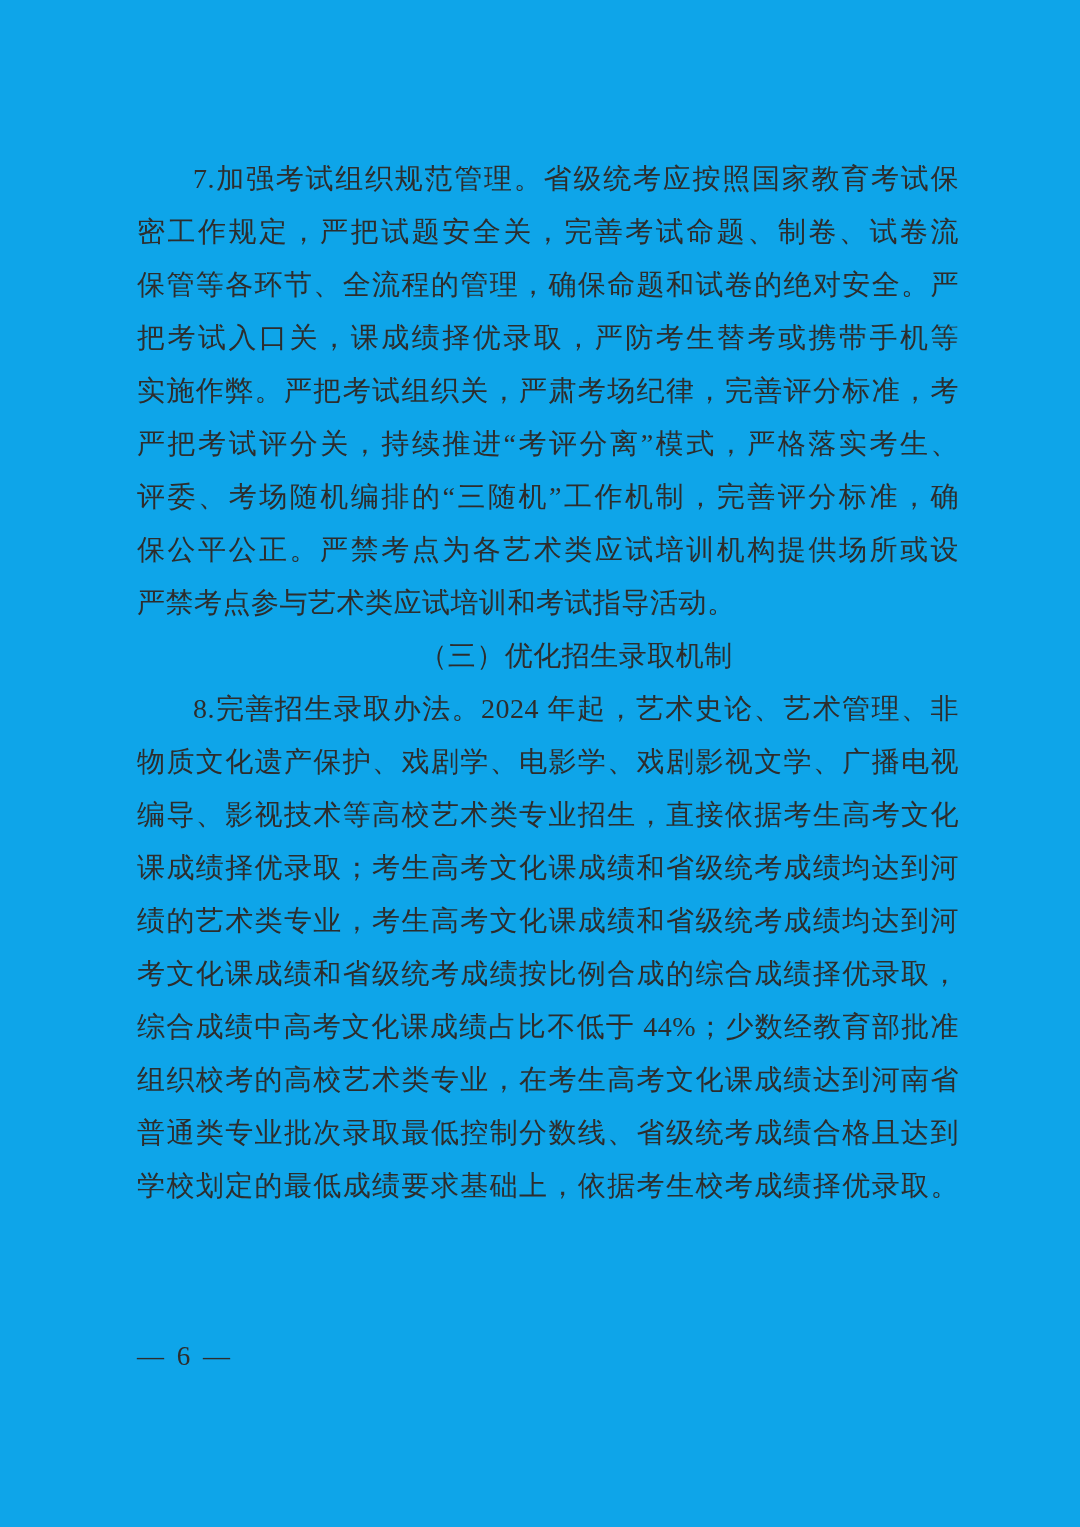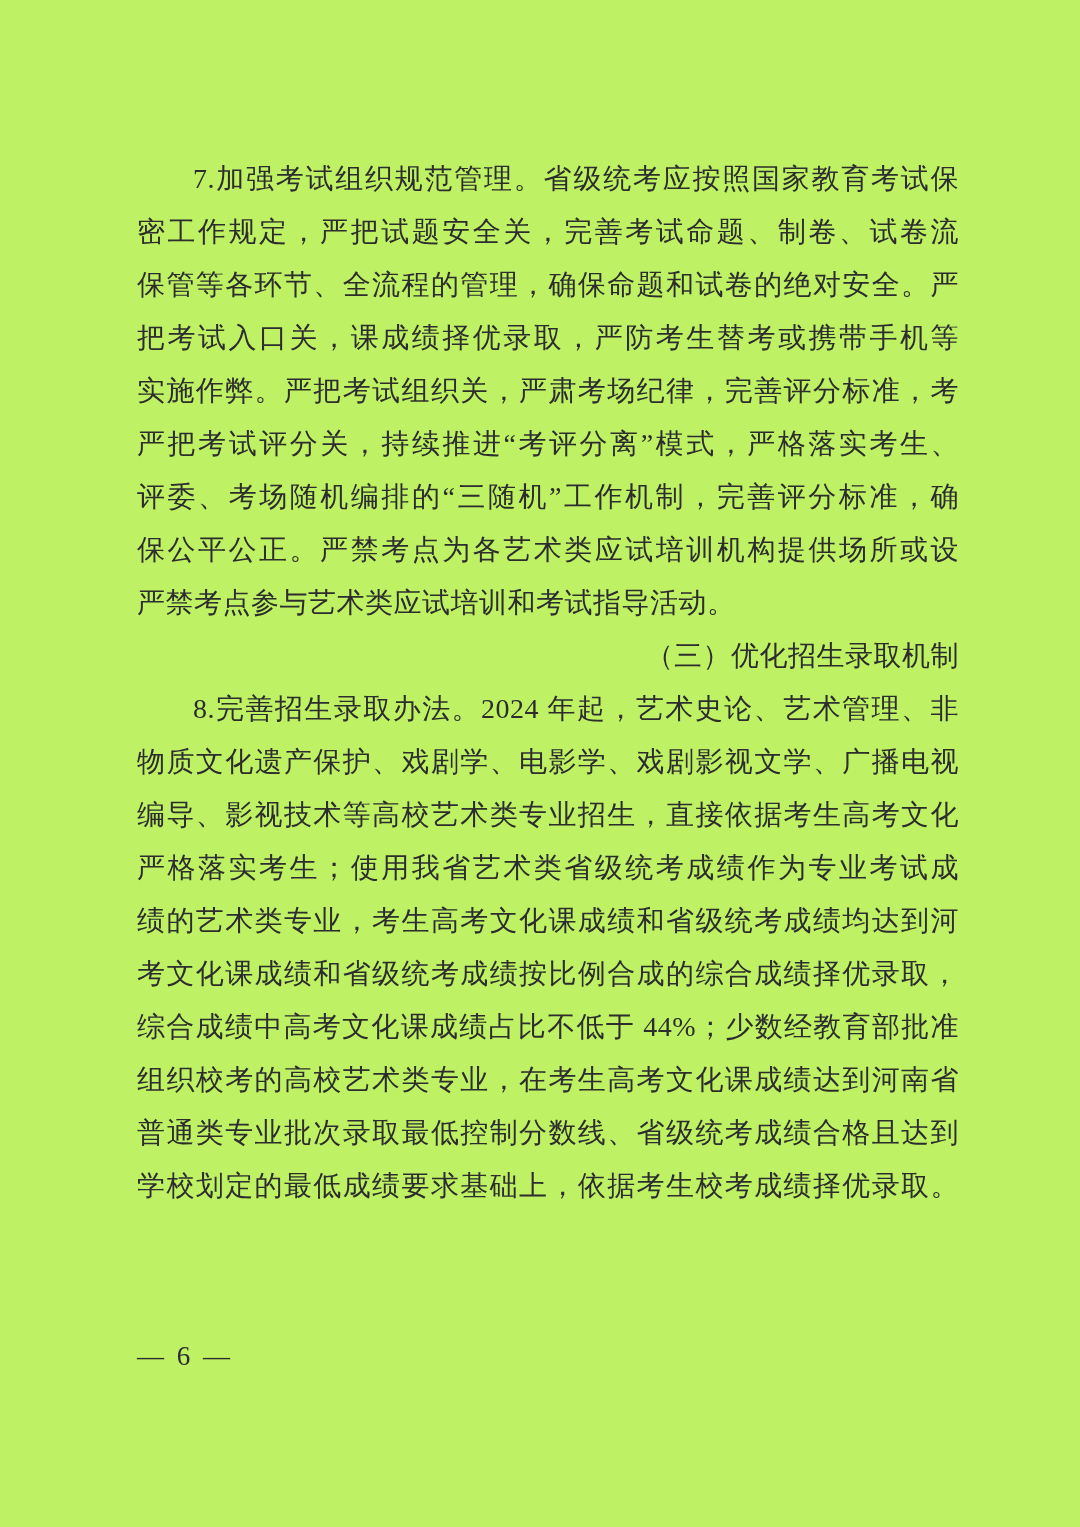--- a/index.html
+++ b/index.html
@@ -5,21 +5,21 @@
   html, body {
     margin: 0;
     padding: 0;
     background: #e8e8e8;
   }
   .page {
     position: relative;
     width: 1080px;
     height: 1527px;
     margin: 0 auto;
-    background: #bef264;
+    background: #0ea5e9;
     color: #2d2d2d;
     font-family: "Liberation Serif", "DejaVu Serif", serif;
     overflow: hidden;
   }
   .text-block {
     position: absolute;
     left: 137px;
     top: 152px;
     width: 822px;
   }
@@ -34,21 +34,21 @@
   .jl {
     text-align: justify;
     text-align-last: justify;
     text-justify: inter-character;
   }
   
   .indent {
     text-indent: 56px;
   }
   .heading {
-    text-align: right;
+    text-align: center;
   }
   .footer {
     position: absolute;
     left: 137px;
     top: 1336px;
     height: 40px;
     line-height: 40px;
     font-size: 27px;
     letter-spacing: 3px;
     color: #2d2d2d;
@@ -68,21 +68,21 @@
     <div class="line jl">严把考试评分关，持续推进“考评分离”模式，严格落实考生、</div>
     <div class="line jl">评委、考场随机编排的“三随机”工作机制，完善评分标准，确</div>
     <div class="line jl">保公平公正。严禁考点为各艺术类应试培训机构提供场所或设施，</div>
     <div class="line">严禁考点参与艺术类应试培训和考试指导活动。</div>
 
     <div class="line heading indent">（三）优化招生录取机制</div>
 
     <div class="line jl indent">8.完善招生录取办法。2024 年起，艺术史论、艺术管理、非</div>
     <div class="line jl">物质文化遗产保护、戏剧学、电影学、戏剧影视文学、广播电视</div>
     <div class="line jl">编导、影视技术等高校艺术类专业招生，直接依据考生高考文化</div>
-    <div class="line jl">严格落实考生；使用我省艺术类省级统考成绩作为专业考试成</div>
+    <div class="line jl">课成绩择优录取；考生高考文化课成绩和省级统考成绩均达到河</div>
     <div class="line jl">绩的艺术类专业，考生高考文化课成绩和省级统考成绩均达到河</div>
     <div class="line jl">考文化课成绩和省级统考成绩按比例合成的综合成绩择优录取，</div>
     <div class="line jl">综合成绩中高考文化课成绩占比不低于 44%；少数经教育部批准</div>
     <div class="line jl">组织校考的高校艺术类专业，在考生高考文化课成绩达到河南省</div>
     <div class="line jl">普通类专业批次录取最低控制分数线、省级统考成绩合格且达到</div>
     <div class="line jl">学校划定的最低成绩要求基础上，依据考生校考成绩择优录取。</div>
 
   </div>
 
   <div class="footer">— 6 —</div>

